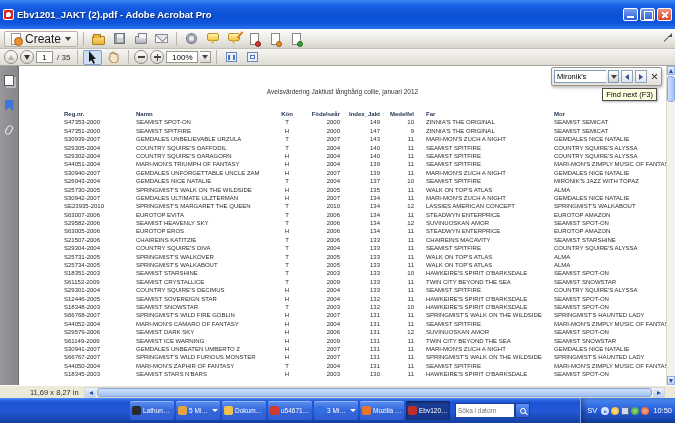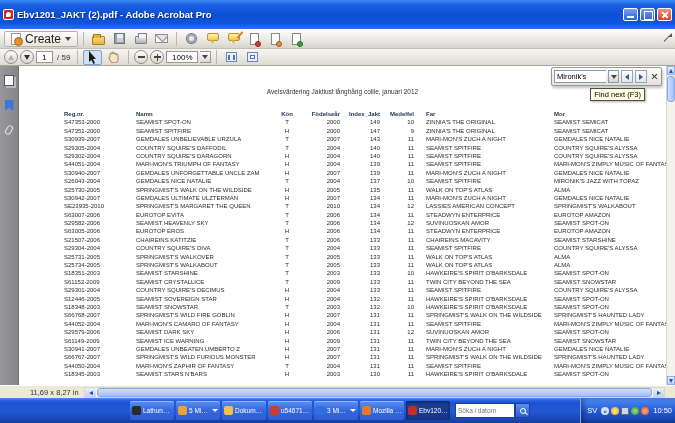--- a/index.html
+++ b/index.html
@@ -87,21 +87,21 @@
     border:1px solid #9a978f;border-radius:2px;display:flex;align-items:center;gap:2px;padding:2px;box-shadow:1px 2px 3px rgba(0,0,0,.25);z-index:5}
   .findinput{width:52px;height:13px;border:1px solid #7f9db9;border-right:none;font-size:7.5px;padding:0 2px;font-family:"Liberation Sans",sans-serif}
   .findcaret{width:11px;height:13px;border:1px solid #7f9db9;background:linear-gradient(#fff,#d8d5ce);display:flex;align-items:center;justify-content:center}
   .fbtn{width:12px;height:13px;border:1px solid #93a5bd;background:linear-gradient(#fff,#e0e5ee);display:flex;align-items:center;justify-content:center}
   .tri-l{width:0;height:0;border-top:3px solid transparent;border-bottom:3px solid transparent;border-right:4px solid #35578d}
   .tri-r{width:0;height:0;border-top:3px solid transparent;border-bottom:3px solid transparent;border-left:4px solid #35578d}
   .fclose{width:10px;height:13px;display:flex;align-items:center;justify-content:center}
   .xsmall{position:relative;width:7px;height:7px}
   .xsmall::before,.xsmall::after{content:"";position:absolute;left:0;top:3px;width:7px;height:1.2px;background:#333}
   .xsmall::before{transform:rotate(45deg)}.xsmall::after{transform:rotate(-45deg)}
-  .tooltip{position:absolute;top:88px;right:30px;background:#ffffe1;border:1px solid #4d4d4d;font-size:7.5px;
+  .tooltip{position:absolute;top:88px;right:18px;background:#ffffe1;border:1px solid #4d4d4d;font-size:7.5px;
     padding:1px 3px;color:#000;box-shadow:1px 1px 2px rgba(0,0,0,.3);z-index:6;white-space:nowrap}
 
   
   .workspace{position:absolute;top:66px;left:0;width:675px;height:319px;display:flex}
   .navpane{width:18px;background:linear-gradient(90deg,#98989a,#86868a);display:flex;flex-direction:column;align-items:center;padding-top:9px;gap:14px}
   .np-pages{width:10px;height:11px;background:#fdfdfd;border:1px solid #55565a;box-shadow:2px 2px 0 #b9babd}
   .np-book{width:9px;height:11px;background:#3f74d8;clip-path:polygon(0 0,100% 0,100% 100%,50% 70%,0 100%)}
   .np-clip{width:6px;height:10px;border:1.5px solid #e6e6ea;border-radius:3px;transform:rotate(32deg)}
   .docarea{flex:1;background:#fff;position:relative;overflow:hidden;border-left:1px solid #6f6f72}
   .vscroll{width:9px;background:#f3f2ee;border-left:1px solid #d8d5cc;position:relative}
@@ -231,21 +231,21 @@
   </div>
 
   <div class="toolbar2">
     <span class="circbtn">
         <span class="tri-up"></span>
       </span>
     <span class="circbtn">
         <span class="tri-dn"></span>
       </span>
     <input class="pagebox" value="1" style="">
-    <span class="pagecount">/ 59</span>
+    <span class="pagecount">/ 35</span>
     <span class="sep"></span>
     <span class="toolbtn toolactive">
       <svg width="9" height="13" viewBox="0 0 9 13">
           <path d="M1,0 L8,8 L5,8 L7,12 L5.4,13 L3.4,9 L1,11 Z" fill="#1a1a1a"></path>
         </svg>
     </span>
     <span class="toolbtn">
       <svg width="11" height="12" viewBox="0 0 11 12">
           <path d="M2 6 V3 a1 1 0 0 1 2 0 V2 a1 1 0 0 1 2 0 v1 a1 1 0 0 1 2 0 v1 a1 1 0 0 1 2 0 v4 a4 3.5 0 0 1 -8 1 L1 7 a0.9 0.9 0 0 1 1 -1 z" fill="#f7e3c2" stroke="#8a6d3b" stroke-width="0.8"></path>
         </svg>

